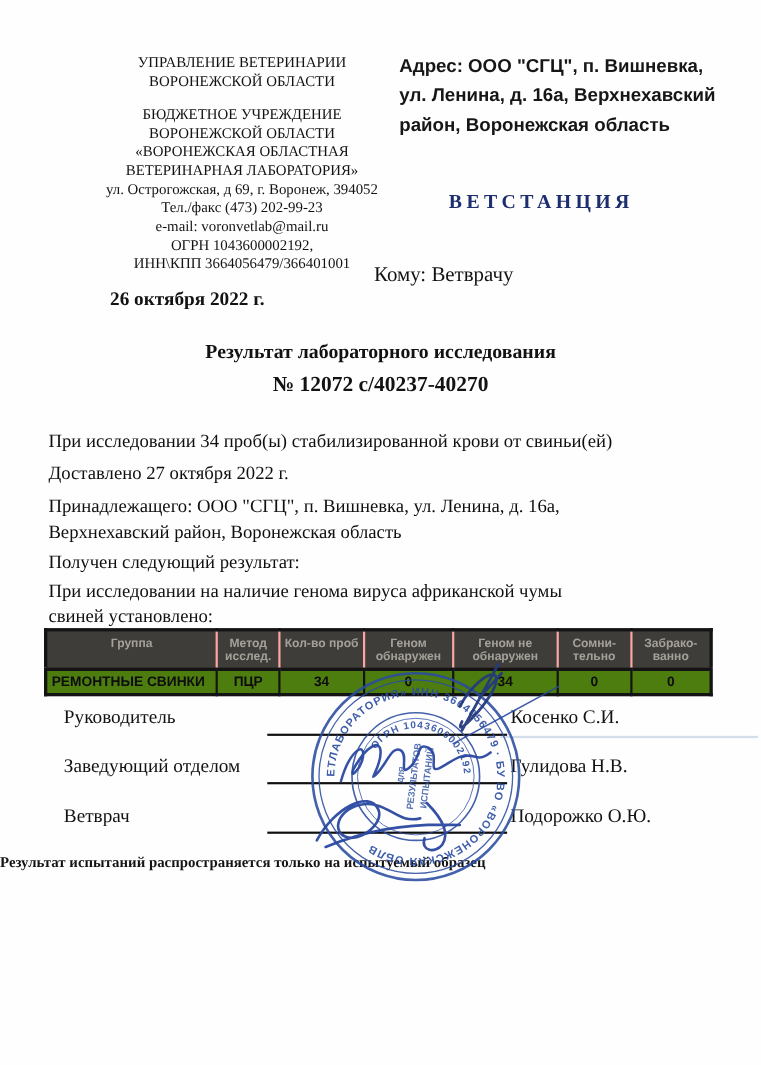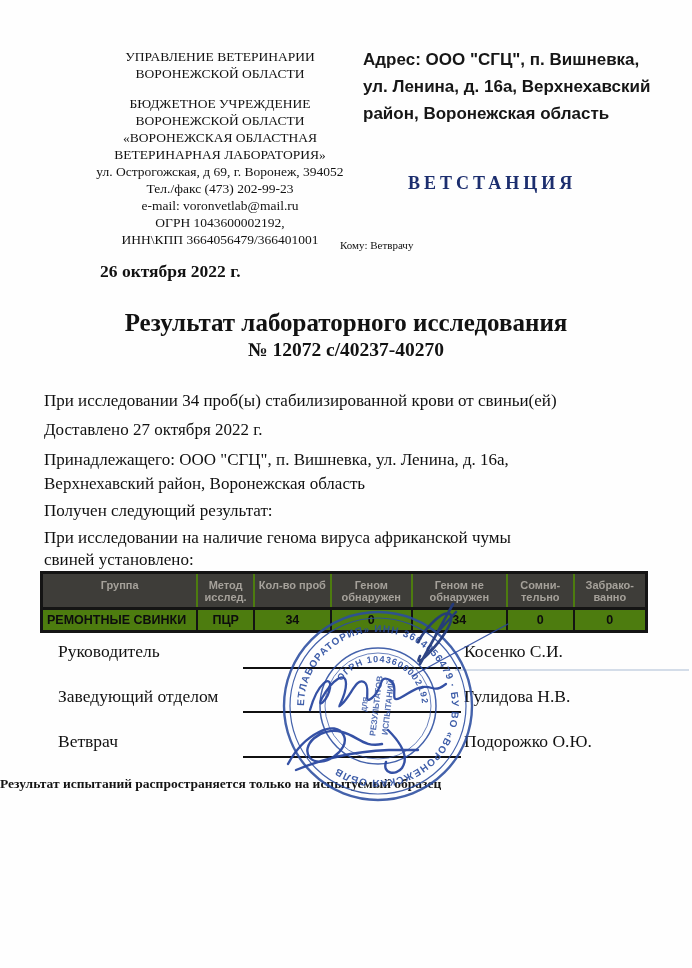--- a/index.html
+++ b/index.html
@@ -16,36 +16,36 @@
   .lh-left div{white-space:nowrap;}
 
   
   .addr-right{left:363px;top:46px;width:310px;
     font-family:"Liberation Sans", sans-serif;font-weight:bold;
     font-size:17px;line-height:27px;color:#161616;}
 
   .vetstation{left:408px;top:173px;font-weight:bold;font-size:18px;
     letter-spacing:4px;color:#1c2e6e;font-family:"Liberation Serif", serif;}
 
-  .komu{left:340px;top:239px;font-size:11px;}
+  .komu{left:340px;top:239px;font-size:19px;}
 
   .doc-date{left:100px;top:261px;font-size:17.5px;font-weight:bold;}
 
-  .title1{left:0;top:309px;width:692px;text-align:center;font-size:25px;font-weight:bold;}
+  .title1{left:0;top:309px;width:692px;text-align:center;font-size:18px;font-weight:bold;}
   .title2{left:0;top:339px;width:692px;text-align:center;font-size:19.5px;font-weight:bold;}
 
   .bline{left:44px;font-size:17px;white-space:nowrap;color:#101010;}
 
   
   table.results{position:absolute;left:40px;top:571px;width:608px;
     border-collapse:collapse;table-layout:fixed;
     border:3px solid #141414;font-family:"Liberation Sans", sans-serif;}
   table.results th{
     background:#3e3d39;color:#a5a19a;font-size:11px;font-weight:bold;
-    line-height:12px;padding:5px 1px 4px 1px;border-left:2px solid #4d7c0f;
+    line-height:12px;padding:5px 1px 4px 1px;border-left:2px solid #fca5a5;
     border-bottom:3px solid #141414;vertical-align:top;}
   table.results th:first-child{border-left:none;}
   table.results td{
     background:#4d7c0f;color:#0d0d0d;font-size:12.5px;font-weight:bold;
     text-align:center;padding:3px 2px;border-left:2px solid #141414;}
   table.results td:first-child{text-align:left;padding-left:4px;border-left:none;}
   table.results th span{display:block;}
 
   
   .sig-role{left:58px;font-size:17.5px;}

